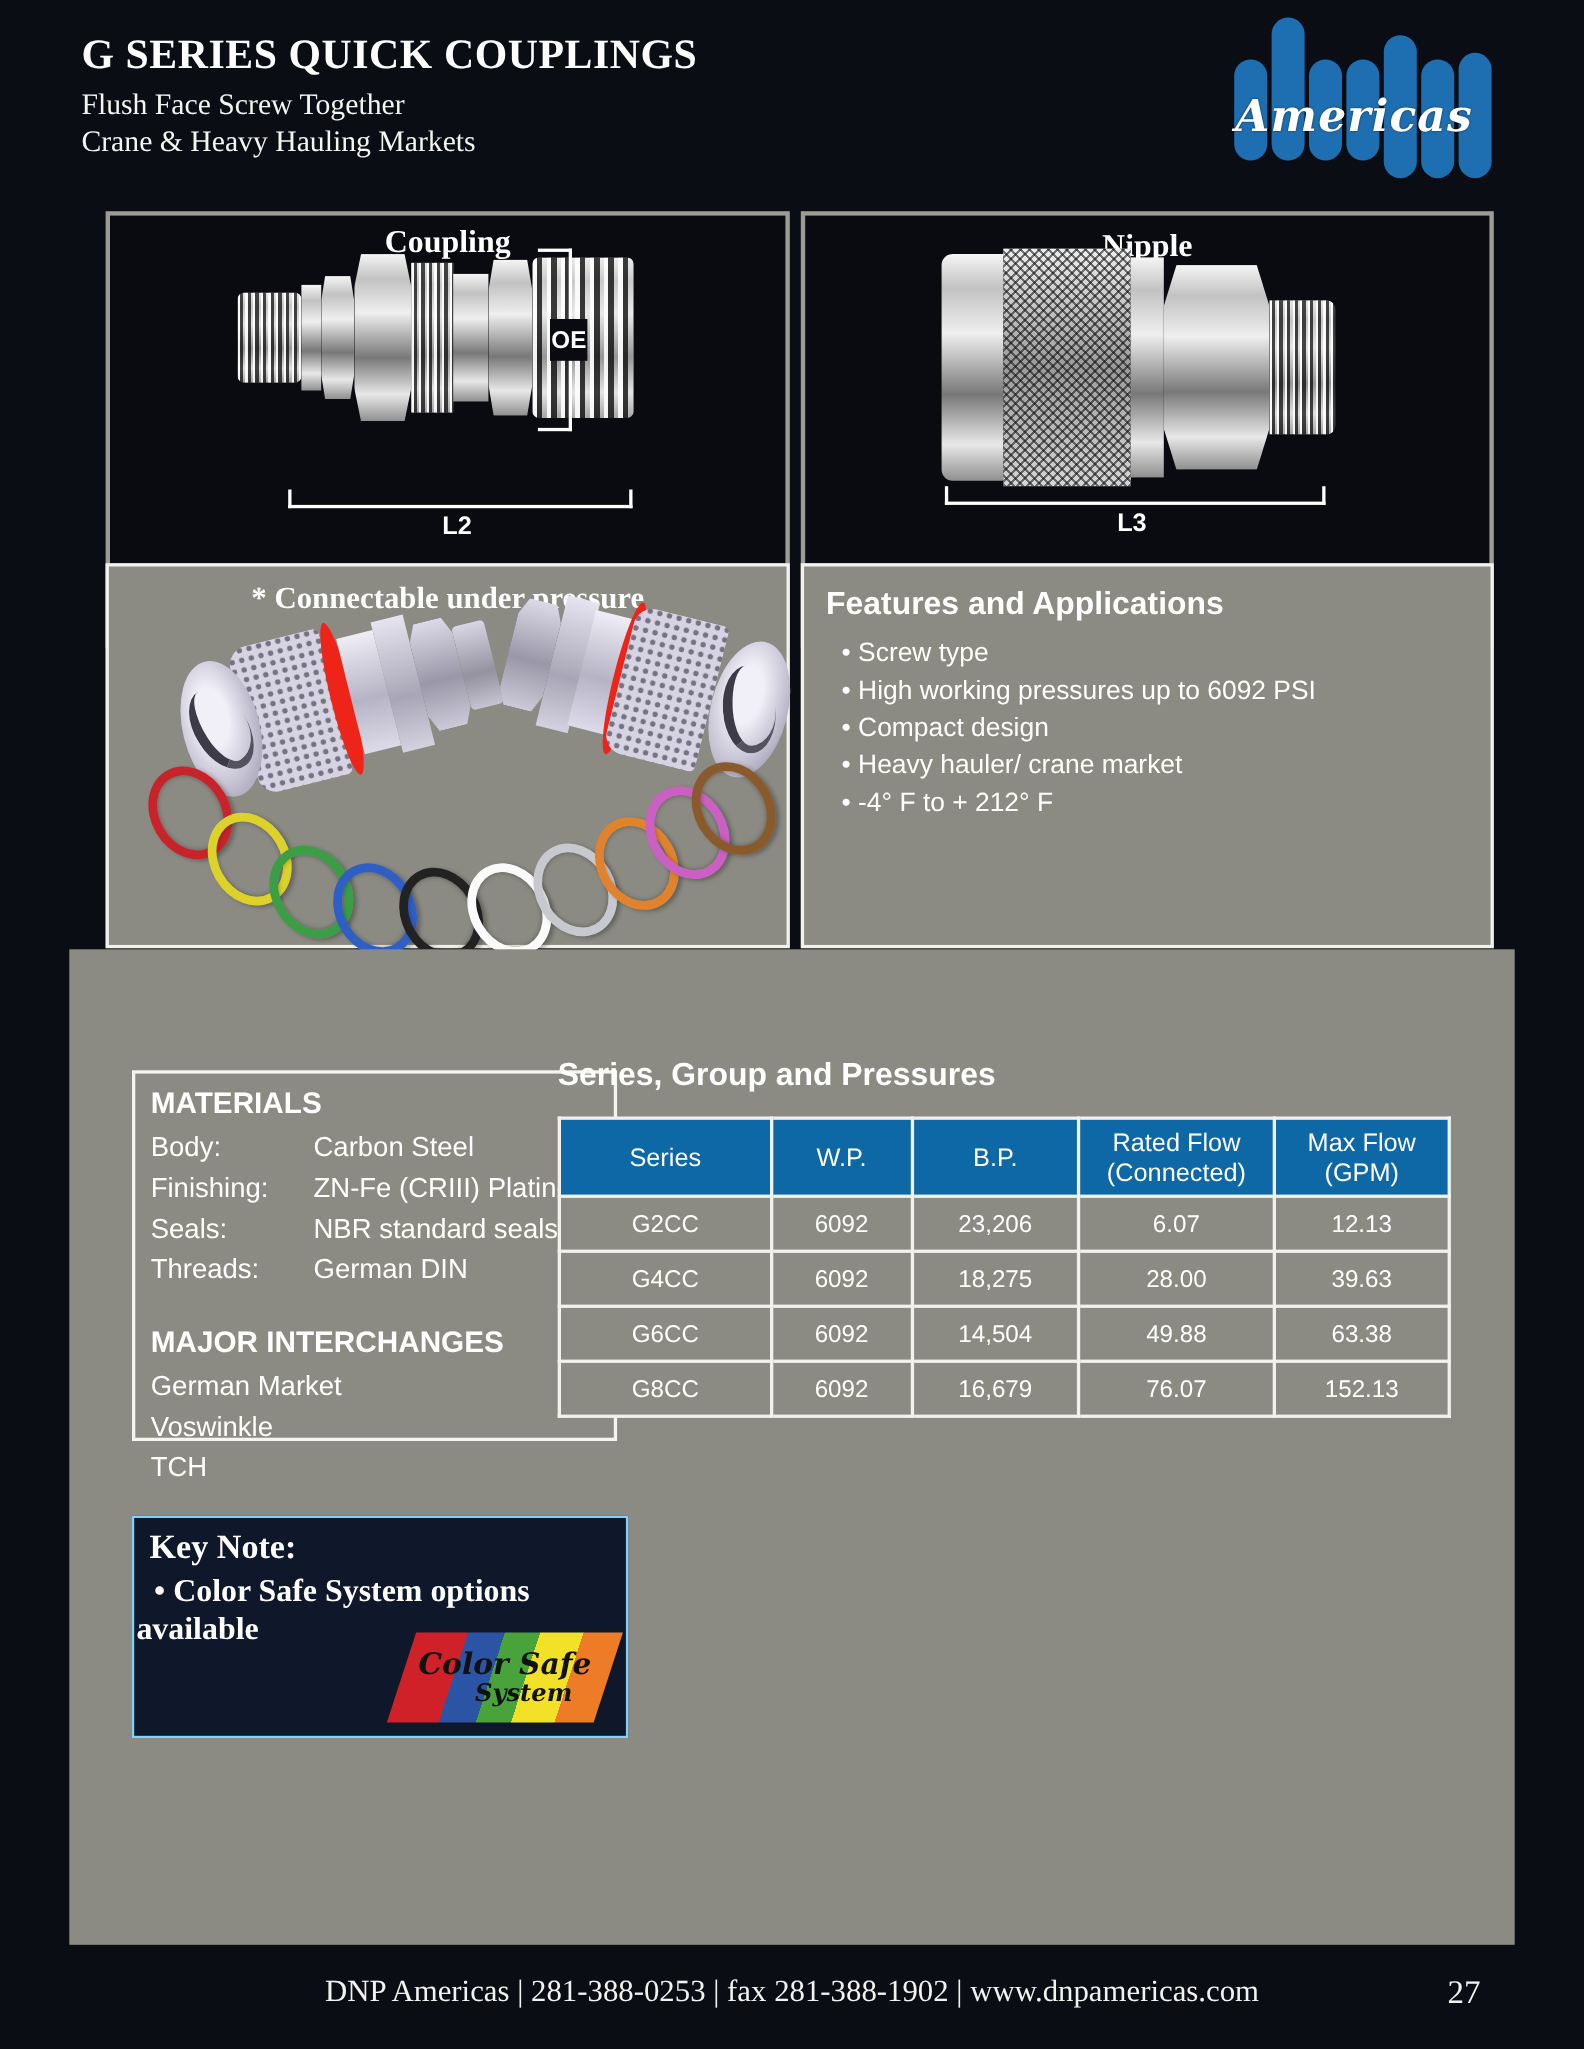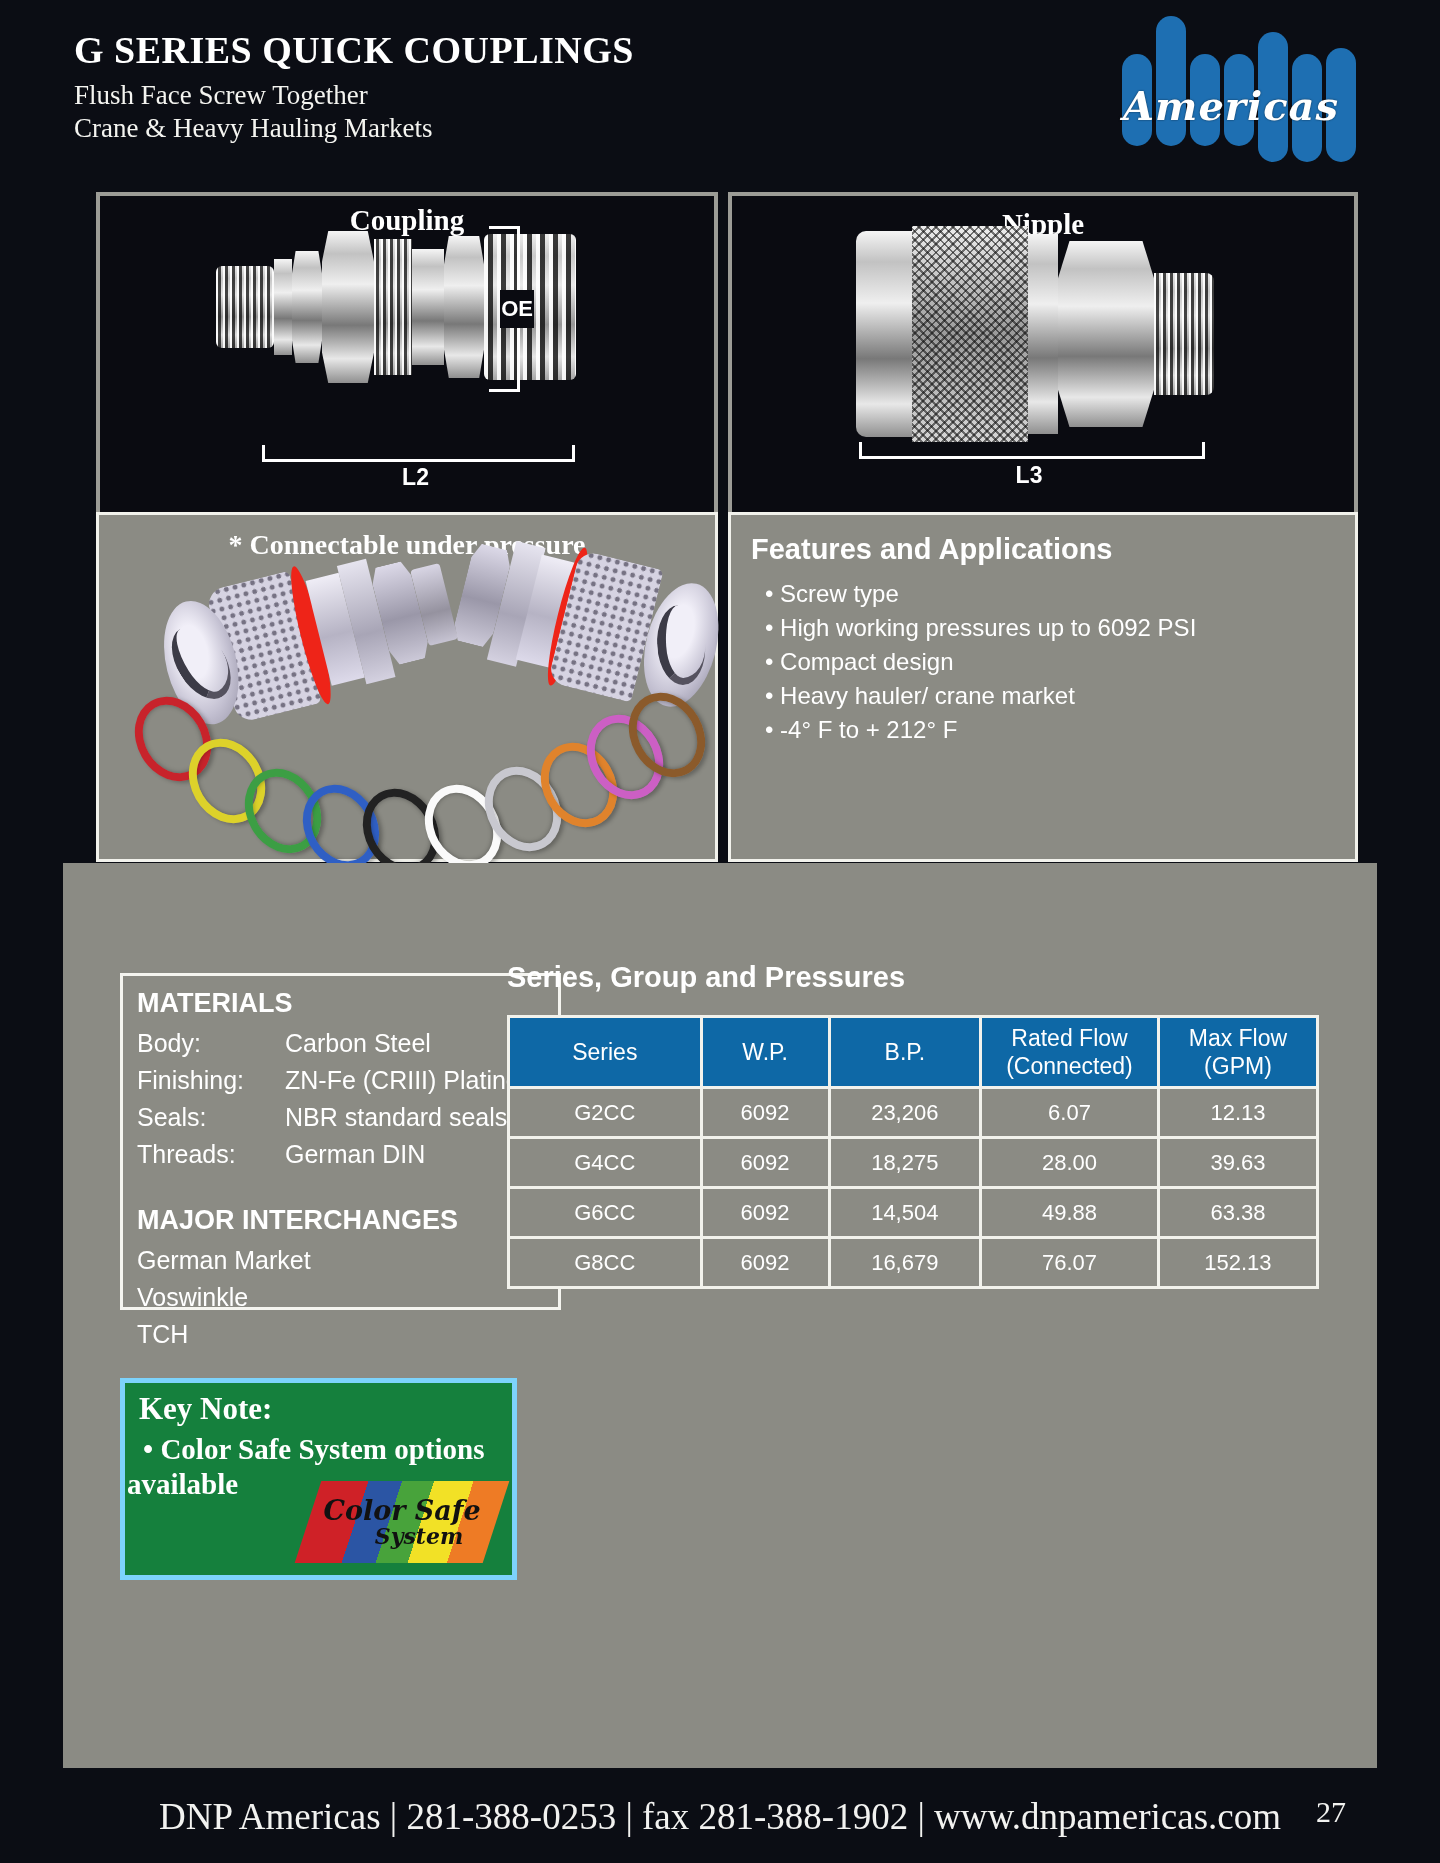--- a/index.html
+++ b/index.html
@@ -110,36 +110,36 @@
   .mat-row .lbl{width:148px;flex:none;}
   .mt2{margin-top:32px;}
   .int-item{font-size:25px;line-height:37px;}
 
   .table-title{position:absolute;left:444px;top:98px;color:#fff;font-weight:bold;font-size:29px;}
   .ptable{position:absolute;left:444px;top:152px;width:812px;border-collapse:collapse;}
   .ptable th,.ptable td{border:3px solid #f2f2ec;color:#fff;text-align:center;vertical-align:middle;}
   .ptable th{background:#0e68a6;font-weight:normal;font-size:23px;height:66px;white-space:pre-line;line-height:28px;}
   .ptable td{background:#8b8b84;font-size:22px;height:45px;}
 
-  .keynote{position:absolute;left:57px;top:515px;width:397px;height:202px;background:#15803d;
-           border:5px solid #7dd3fc;box-sizing:border-box;color:#fff;font-family:"Liberation Serif",serif;font-weight:bold;}
+  .keynote{position:absolute;left:57px;top:515px;width:451px;height:202px;background:#0f172a;
+           border:2px solid #7dd3fc;box-sizing:border-box;color:#fff;font-family:"Liberation Serif",serif;font-weight:bold;}
   .kn-title{margin:8px 0 0 14px;font-size:31px;}
   .kn-b1{margin:6px 0 0 18px;font-size:29px;}
   .kn-b2{margin:2px 0 0 2px;font-size:29px;}
   .cs-logo{position:absolute;right:16px;bottom:12px;width:188px;height:82px;transform:skewX(-18deg);
            background:linear-gradient(90deg,#cf2127 0 25%,#2b55a4 25% 43%,#48a33b 43% 60%,#f2e126 60% 81%,#ee7b25 81% 100%);}
   .cs-inner{position:absolute;inset:0;transform:skewX(18deg);display:flex;flex-direction:column;
             align-items:center;justify-content:center;color:#111;font-family:"DejaVu Serif",serif;
             font-style:italic;font-weight:bold;}
   .cs-l1{font-size:27px;line-height:28px;}
   .cs-l2{font-size:22px;line-height:23px;margin-left:34px;}
 
   
   .footer-text{position:absolute;left:0;width:1440px;top:1795px;text-align:center;color:#f2f2f0;
-               font-family:"Liberation Serif",serif;font-size:37px;}
+               font-family:"Liberation Serif",serif;font-size:28px;}
   .page-num{position:absolute;left:1316px;top:1795px;color:#f2f2f0;font-family:"Liberation Serif",serif;font-size:30px;}
 </style>
 </head>
 <body>
 
 <div class="page">
 
   <div class="hdr-title">G SERIES QUICK COUPLINGS</div>
   <div class="hdr-sub1">Flush Face Screw Together</div>
   <div class="hdr-sub2">Crane &amp; Heavy Hauling Markets</div>

